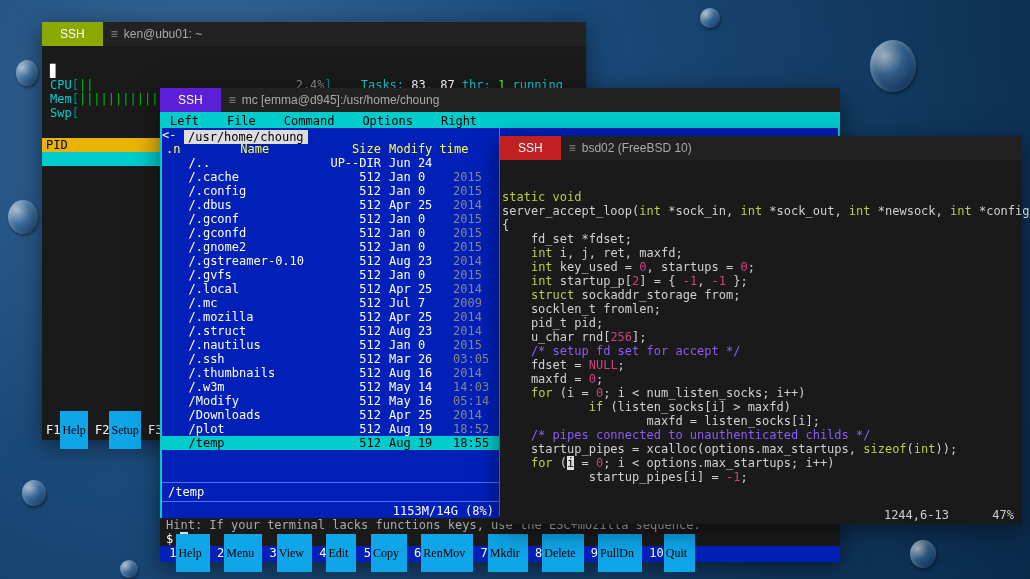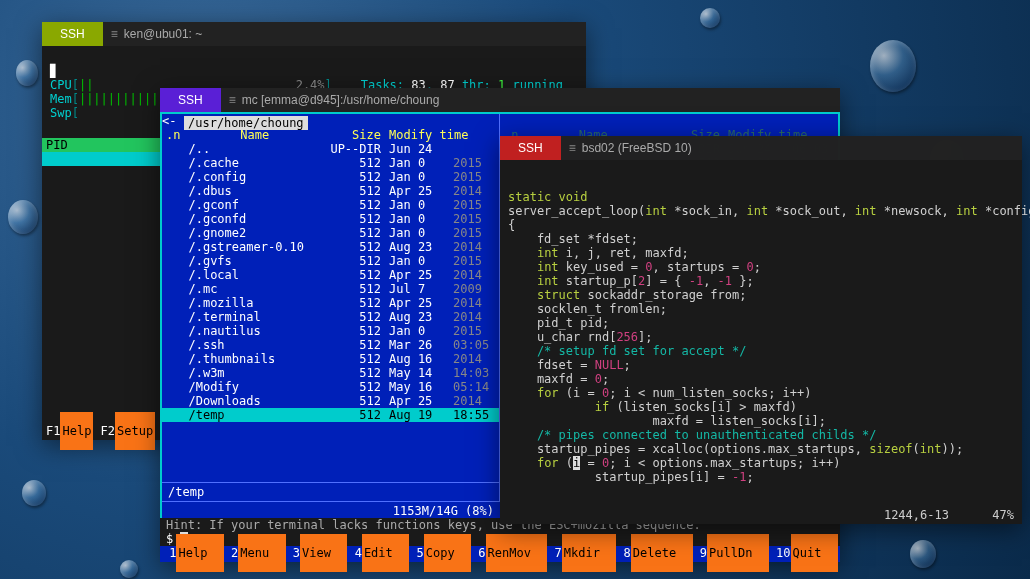--- a/index.html
+++ b/index.html
@@ -24,26 +24,26 @@
   .grey { color:#888; }
   .whitebg { background:#ddd; color:#000; }
 
   
   .htop { padding:4px 8px; line-height:14px; white-space:pre;}
   .htop .bar { color:#008888;}
   .htop .segG{color:#00c000;} .htop .segB{color:#4060ff;} .htop .segY{color:#dddd00;}
 
   
   table.proc { border-collapse:collapse; font-family:inherit; font-size:12px; line-height:14px;}
-  table.proc th { background:#22c55e; color:#000; text-align:left; font-weight:normal; padding:0 4px;}
+  table.proc th { background:#eab308; color:#000; text-align:left; font-weight:normal; padding:0 4px;}
   table.proc td { padding:0 4px; color:#ccc;}
   table.proc tr.sel td { background:#00cccc; color:#000;}
   .fnbar { white-space:pre; }
   .fnbar span.k { color:#fff; }
-  .fnbar span.l { background:#f97316; color:#000; padding:12px 2px;}
+  .fnbar span.l { background:#0ea5e9; color:#000; padding:12px 2px;font-family:Liberation Serif, serif;}
 
   
   .mc { background:#0020b8; color:#fff; position:relative; height:calc(100% - 24px);}
   .mc .menu { background:#00cccc; color:#000; padding:0 4px; display:flex;}
   .mc .menu span { padding:0 14px; cursor:default;}
   .mc .menu span:first-child{padding-left:4px;}
   .mc .panel { position:relative; padding:0;}
   .mc .pathbox { position:absolute; top:2px; left:8px; background:#ddd; color:#000; padding:0 4px;}
   .mc table { width:100%; border-collapse:collapse; font:inherit; line-height:14px;}
   .mc th { color:#ffff55; font-weight:normal; text-align:left; padding:0 4px;}
@@ -53,25 +53,25 @@
   .mc td.size { text-align:right; width:60px;}
   .mc td.date { width:64px;}
   .mc td.time { width:50px; color:#888;}
   .mc tr.sel td { background:#00cccc; color:#000;}
   .mc .divider { border-top:1px solid #5070ff; margin:2px 0;}
   .mc .bot { color:#fff; padding:0 6px;}
   .mc .hint { background:#1a1a1a; color:#aaa; padding:0 6px;}
   .mc .prompt { background:#1a1a1a; color:#fff; padding:0 6px;}
 
   
-  .code { padding:2px 8px; line-height:14px; background:#1a1a1a; color:#ccc; white-space:pre; height:calc(100% - 24px); position:relative;}
+  .code { padding:2px 2px; line-height:14px; background:#1a1a1a; color:#ccc; white-space:pre; height:calc(100% - 24px); position:relative;}
   .kw { color:#b8d040; }
   .ty { color:#b8d040; }
   .num{ color:#d04080; }
-  .cm { color:#14b8a6; }
+  .cm { color:#8b5cf6; }
   .fn { color:#d0d0d0;margin-top:6px; }
   .op { color:#d0d0d0;}
   .csr{ background:#ddd; color:#000;}
   .status { position:absolute; bottom:2px; right:8px; color:#ccc;}
 
   
   .ghost td { color:#2a5a8a !important;}
   .ghost th { color:#2a6a6a;}
 </style>
 </head>
@@ -207,20 +207,27 @@
 </div>
 
 <div class="win w2" style="left:160px; top:88px; width:680px; height:474px;">
   <div class="titlebar">
     <div class="ssh">SSH</div>
     <span class="hamb">≡</span>
     <span class="title">mc [emma@d945]:/usr/home/choung</span>
   </div>
   <div class="mc">
     <div style="border:2px solid #00cccc; border-bottom:none; height:406px; position:relative;">
+      <div class="menu" id="mc-menu">
+          <span>Left</span>
+          <span>File</span>
+          <span>Command</span>
+          <span>Options</span>
+          <span>Right</span>
+        </div>
       <div style="display:flex; height:388px;">
         <div class="panel" style="width:50%; border-right:1px solid #5070ff; position:relative;">
           <div style="color:#fff;">&lt;-</div>
           <div class="pathbox" style="left:22px;">/usr/home/choung</div>
           <table>
             <thead>
                 <tr>
               <th style="width:14px;">.n</th>
               <th style="text-align:center;">Name</th>
               <th class="size">Size</th>
@@ -307,21 +314,21 @@
                 </tr>
                 <tr>
                   <td></td>
                   <td class="dir">/.mozilla</td>
                   <td class="size">512</td>
                   <td class="date">Apr 25</td>
                   <td class="time">2014</td>
                 </tr>
                 <tr>
                   <td></td>
-                  <td class="dir">/.terminal</td>
+                  <td class="dir">/.struct</td>
                   <td class="size">512</td>
                   <td class="date">Aug 23</td>
                   <td class="time">2014</td>
                 </tr>
                 <tr>
                   <td></td>
                   <td class="dir">/.nautilus</td>
                   <td class="size">512</td>
                   <td class="date">Jan  0</td>
                   <td class="time">2015</td>
@@ -353,20 +360,27 @@
                   <td class="size">512</td>
                   <td class="date">May 16</td>
                   <td class="time">05:14</td>
                 </tr>
                 <tr>
                   <td></td>
                   <td class="dir">/Downloads</td>
                   <td class="size">512</td>
                   <td class="date">Apr 25</td>
                   <td class="time">2014</td>
+                </tr>
+                <tr>
+                  <td></td>
+                  <td class="dir">/plot</td>
+                  <td class="size">512</td>
+                  <td class="date">Aug 19</td>
+                  <td class="time">18:52</td>
                 </tr>
                 <tr class="sel">
                   <td></td>
                   <td class="dir">/temp</td>
                   <td class="size">512</td>
                   <td class="date">Aug 19</td>
                   <td class="time">18:55</td>
                 </tr>
               </tbody>
           </table>

